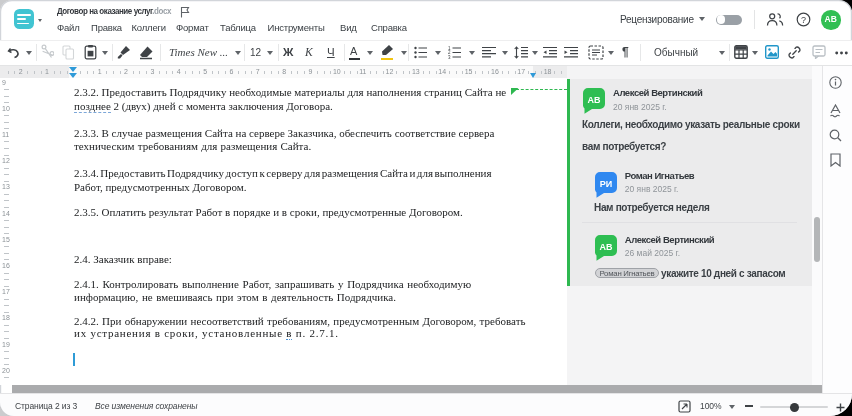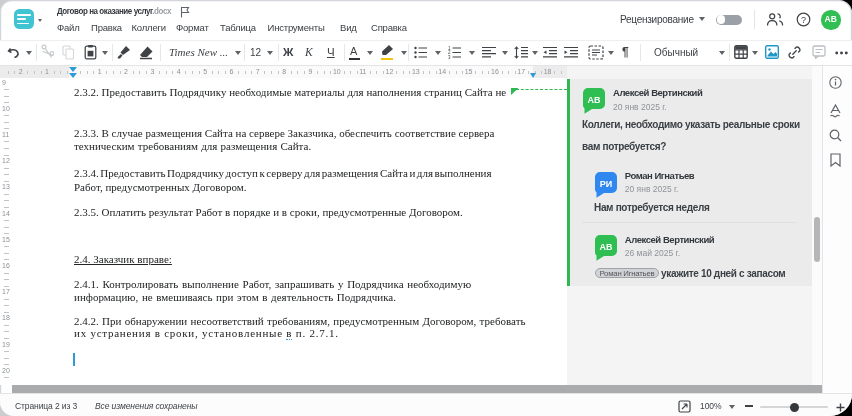--- a/index.html
+++ b/index.html
@@ -248,26 +248,27 @@
   </div>
 
   <div class="abs" style="left:68.5px; top:66.5px; width:0; height:0; border-left:4.5px solid transparent; border-right:4.5px solid transparent; border-top:5px solid #2f9ad8;"></div>
   <div class="abs" style="left:68.5px; top:72.5px; width:0; height:0; border-left:4.5px solid transparent; border-right:4.5px solid transparent; border-top:5px solid #2f9ad8;"></div>
   <div class="abs" style="left:530px; top:72.5px; width:0; height:0; border-left:3px solid transparent; border-right:3px solid transparent; border-top:5px solid #2f9ad8;"></div>
 
   <div class="abs" id="docarea">
     <span id="vnums"><span class="vnum" style="top:0.5px">9</span><span class="vnum" style="top:26.700000000000003px">10</span><span class="vnum" style="top:52.900000000000006px">11</span><span class="vnum" style="top:79.1px">12</span><span class="vnum" style="top:105.30000000000001px">13</span><span class="vnum" style="top:131.5px">14</span><span class="vnum" style="top:157.7px">15</span><span class="vnum" style="top:183.89999999999998px">16</span><span class="vnum" style="top:210.10000000000002px">17</span><span class="vnum" style="top:236.29999999999995px">18</span><span class="vnum" style="top:262.5px">19</span><span class="vnum" style="top:288.7px">20</span><span class="vtick" style="top:11.1px"></span><span class="vtick" style="top:17.6px"></span><span class="vtick" style="top:24.2px"></span><span class="vtick" style="top:37.3px"></span><span class="vtick" style="top:43.8px"></span><span class="vtick" style="top:50.3px"></span><span class="vtick" style="top:63.4px"></span><span class="vtick" style="top:70.0px"></span><span class="vtick" style="top:76.5px"></span><span class="vtick" style="top:89.6px"></span><span class="vtick" style="top:96.2px"></span><span class="vtick" style="top:102.7px"></span><span class="vtick" style="top:115.8px"></span><span class="vtick" style="top:122.4px"></span><span class="vtick" style="top:128.9px"></span><span class="vtick" style="top:142.0px"></span><span class="vtick" style="top:148.6px"></span><span class="vtick" style="top:155.2px"></span><span class="vtick" style="top:168.3px"></span><span class="vtick" style="top:174.8px"></span><span class="vtick" style="top:181.4px"></span><span class="vtick" style="top:194.5px"></span><span class="vtick" style="top:201.0px"></span><span class="vtick" style="top:207.6px"></span><span class="vtick" style="top:220.7px"></span><span class="vtick" style="top:227.2px"></span><span class="vtick" style="top:233.8px"></span><span class="vtick" style="top:246.9px"></span><span class="vtick" style="top:253.4px"></span><span class="vtick" style="top:260.0px"></span><span class="vtick" style="top:273.1px"></span><span class="vtick" style="top:279.6px"></span><span class="vtick" style="top:286.2px"></span><span class="vtick" style="top:299.3px"></span></span>
   </div>
   <div class="abs dline" style="top:86px;">2.3.2.&nbsp;Предоставить Подрядчику необходимые материалы для наполнения страниц Сайта не</div>
+  <div class="abs dline" style="top:100px;"><span style="border-bottom:1px dashed #7da7d8;">позднее</span> 2 (двух) дней с момента заключения Договора.</div>
   <div class="abs dline" style="top:126.5px;">2.3.3.&nbsp;В случае размещения Сайта на сервере Заказчика, обеспечить соответствие сервера</div>
   <div class="abs dline" style="top:140px; word-spacing:0.5px;">техническим требованиям для размещения Сайта.</div>
   <div class="abs dline" style="top:166.5px; word-spacing:-1.2px;">2.3.4.&nbsp;Предоставить Подрядчику доступ к серверу для размещения Сайта и для выполнения</div>
   <div class="abs dline" style="top:180.5px;">Работ, предусмотренных Договором.</div>
   <div class="abs dline" style="top:206px;">2.3.5.&nbsp;Оплатить результат Работ в порядке и в сроки, предусмотренные Договором.</div>
-  <div class="abs dline" style="top:253px;text-decoration:underline;">2.4.&nbsp;Заказчик вправе:</div>
+  <div class="abs dline" style="top:253px;">2.4.&nbsp;Заказчик вправе:</div>
   <div class="abs dline" style="top:278px; word-spacing:1px;">2.4.1.&nbsp;Контролировать выполнение Работ, запрашивать у Подрядчика необходимую</div>
   <div class="abs dline" style="top:290.5px; word-spacing:0.9px;">информацию, не вмешиваясь при этом в деятельность Подрядчика.</div>
   <div class="abs dline" style="top:314.5px; word-spacing:0.55px;">2.4.2.&nbsp;При обнаружении несоответствий требованиям, предусмотренным Договором, требовать</div>
   <div class="abs dline" style="top:327px; letter-spacing:0.75px;">их устранения в сроки, установленные <span style="border-bottom:1.5px dotted #4f94d8;">в</span> п. 2.7.1.</div>
   <div class="abs" id="cursor"></div>
 
   <svg class="abs" style="left:511px; top:88px;" width="8" height="8" viewBox="0 0 8 8">
       <polygon points="0,0 7.5,0 0,7" fill="#2eb850"></polygon>
     </svg>
   <div class="abs" id="anchor-dash"></div>

